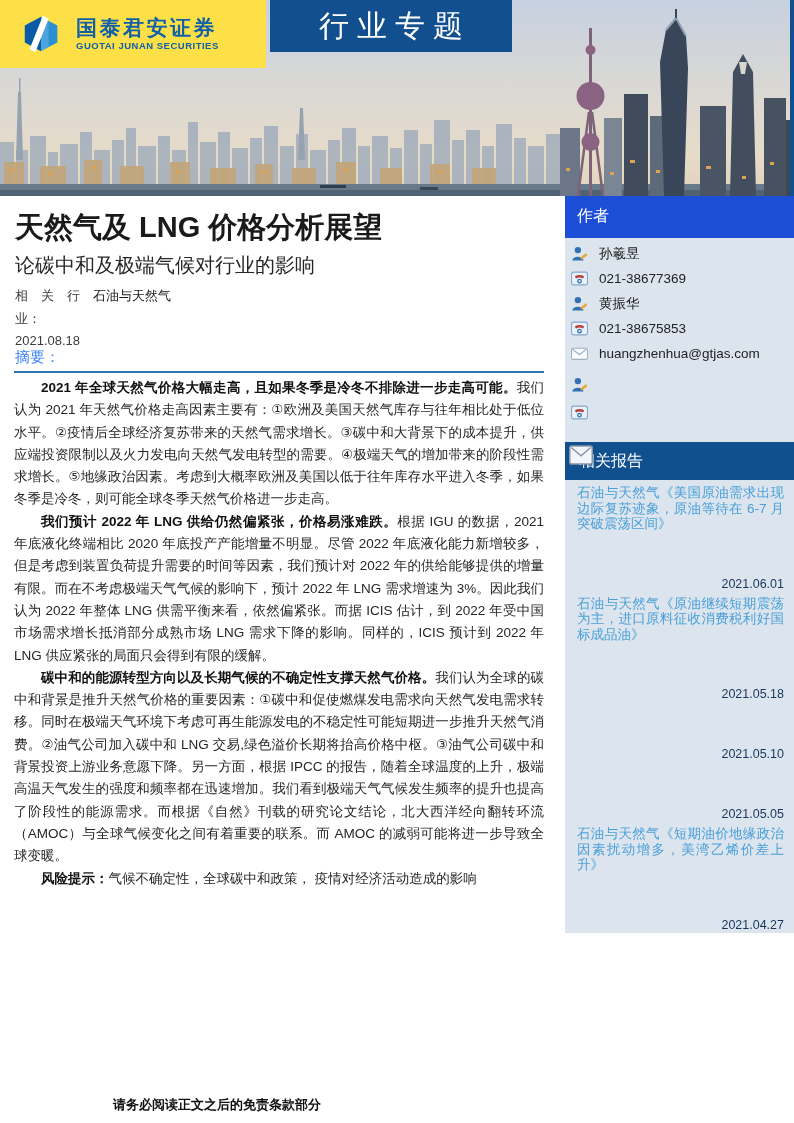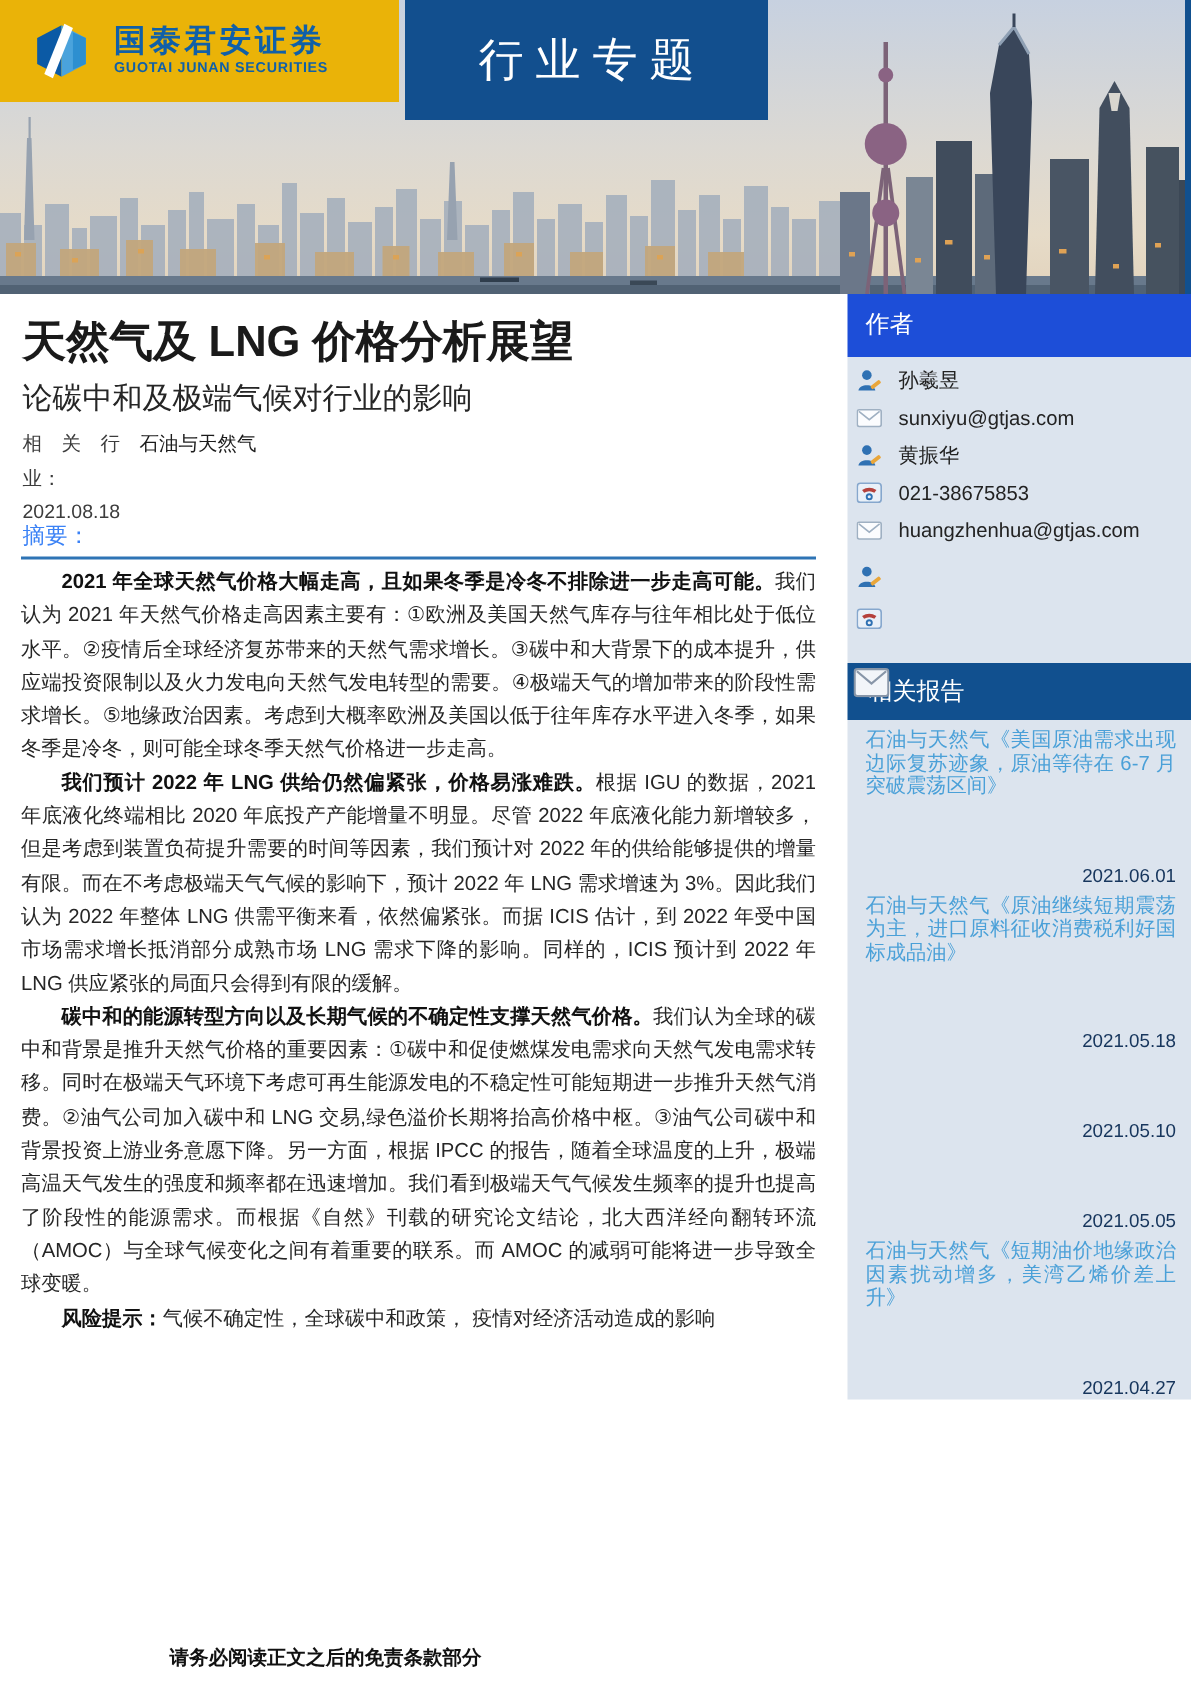--- a/index.html
+++ b/index.html
@@ -5,28 +5,28 @@
   html,body{margin:0;padding:0;}
   body{
     width:794px;height:1123px;position:relative;background:#ffffff;
     font-family:"Liberation Sans","DejaVu Sans",sans-serif;overflow:hidden;
   }
   
   .hero{position:absolute;left:0;top:0;width:794px;height:196px;}
   .hero svg{display:block;width:794px;height:196px;}
   .edge-strip{position:absolute;right:0;top:0;width:4px;height:196px;background:#11508f;}
   .logo-box{
-    position:absolute;left:0;top:0;width:266px;height:68px;background:#eab308;
+    position:absolute;left:0;top:0;width:266px;height:68px;background:#fde047;
     display:flex;align-items:center;gap:14px;padding-left:20px;box-sizing:border-box;
   }
   .logo-mark{width:42px;height:42px;flex:none;}
   .logo-cn{font-size:21px;font-weight:bold;color:#1060a8;letter-spacing:2.5px;line-height:24px;white-space:nowrap;}
   .logo-en{font-size:9.5px;font-weight:bold;color:#1060a8;letter-spacing:0.5px;line-height:12px;white-space:nowrap;}
   .banner{
-    position:absolute;left:270px;top:0;width:242px;height:80px;background:#124f8e;
+    position:absolute;left:270px;top:0;width:242px;height:52px;background:#124f8e;
     color:#fff;display:flex;align-items:center;justify-content:center;
     font-size:30px;letter-spacing:8px;padding-left:8px;box-sizing:border-box;
   }
   
   .title{position:absolute;left:15px;top:208px;font-size:29px;font-weight:700;color:#1a1a1a;white-space:nowrap;}
   .subtitle{position:absolute;left:15px;top:252px;font-size:20px;font-weight:400;color:#262626;white-space:nowrap;}
   .meta{position:absolute;left:15px;top:285px;font-size:13px;color:#3c3c3c;line-height:22.5px;}
   .meta .industry-value{color:#1a1a1a;}
   .abstract-label{position:absolute;left:15px;top:348px;font-size:15px;color:#3b82f6;}
   .rule{position:absolute;left:14px;top:371px;width:530px;height:2px;background:#2e74b5;}
@@ -217,24 +217,26 @@
     <div class="author-row">
       <svg viewBox="0 0 16 16">
           <circle cx="6.5" cy="4.8" r="3" fill="#2f71b3"></circle>
           <path d="M1.2,14.5 C1.8,10 11.2,10 11.8,14.5 Z" fill="#2f71b3"></path>
           <rect x="8.6" y="9.6" width="7" height="2.4" rx="0.7" fill="#e9a63a" transform="rotate(-38 12 10.8)"></rect>
         </svg>
       <span class="author-text">孙羲昱</span>
     </div>
     <div class="author-row">
       <svg viewBox="0 0 16 16">
-          <rect x="0.5" y="3" width="15" height="10.5" rx="1.2" fill="#fbfcfe" stroke="#9fb0c2"></rect>
-          <path d="M1.5,4 L8,9.2 L14.5,4" stroke="#9fb0c2" fill="none"></path>
-        </svg>
-      <span class="author-text">sunxiyu@gtjas.com</span>
+          <rect x="0.5" y="2" width="15" height="12" rx="2" fill="#e9f0f8" stroke="#86a7cd"></rect>
+          <path d="M3.5,6.2 Q8,3.4 12.5,6.2 L11.2,8 Q8,6 4.8,8 Z" fill="#b5413c"></path>
+          <circle cx="8" cy="10.5" r="2.2" fill="#2f71b3"></circle>
+          <circle cx="8" cy="10.5" r="1" fill="#e9f0f8"></circle>
+        </svg>
+      <span class="author-text">021-38677369</span>
     </div>
     <div class="author-row">
       <svg viewBox="0 0 16 16">
           <circle cx="6.5" cy="4.8" r="3" fill="#2f71b3"></circle>
           <path d="M1.2,14.5 C1.8,10 11.2,10 11.8,14.5 Z" fill="#2f71b3"></path>
           <rect x="8.6" y="9.6" width="7" height="2.4" rx="0.7" fill="#e9a63a" transform="rotate(-38 12 10.8)"></rect>
         </svg>
       <span class="author-text">黄振华</span>
     </div>
     <div class="author-row">

